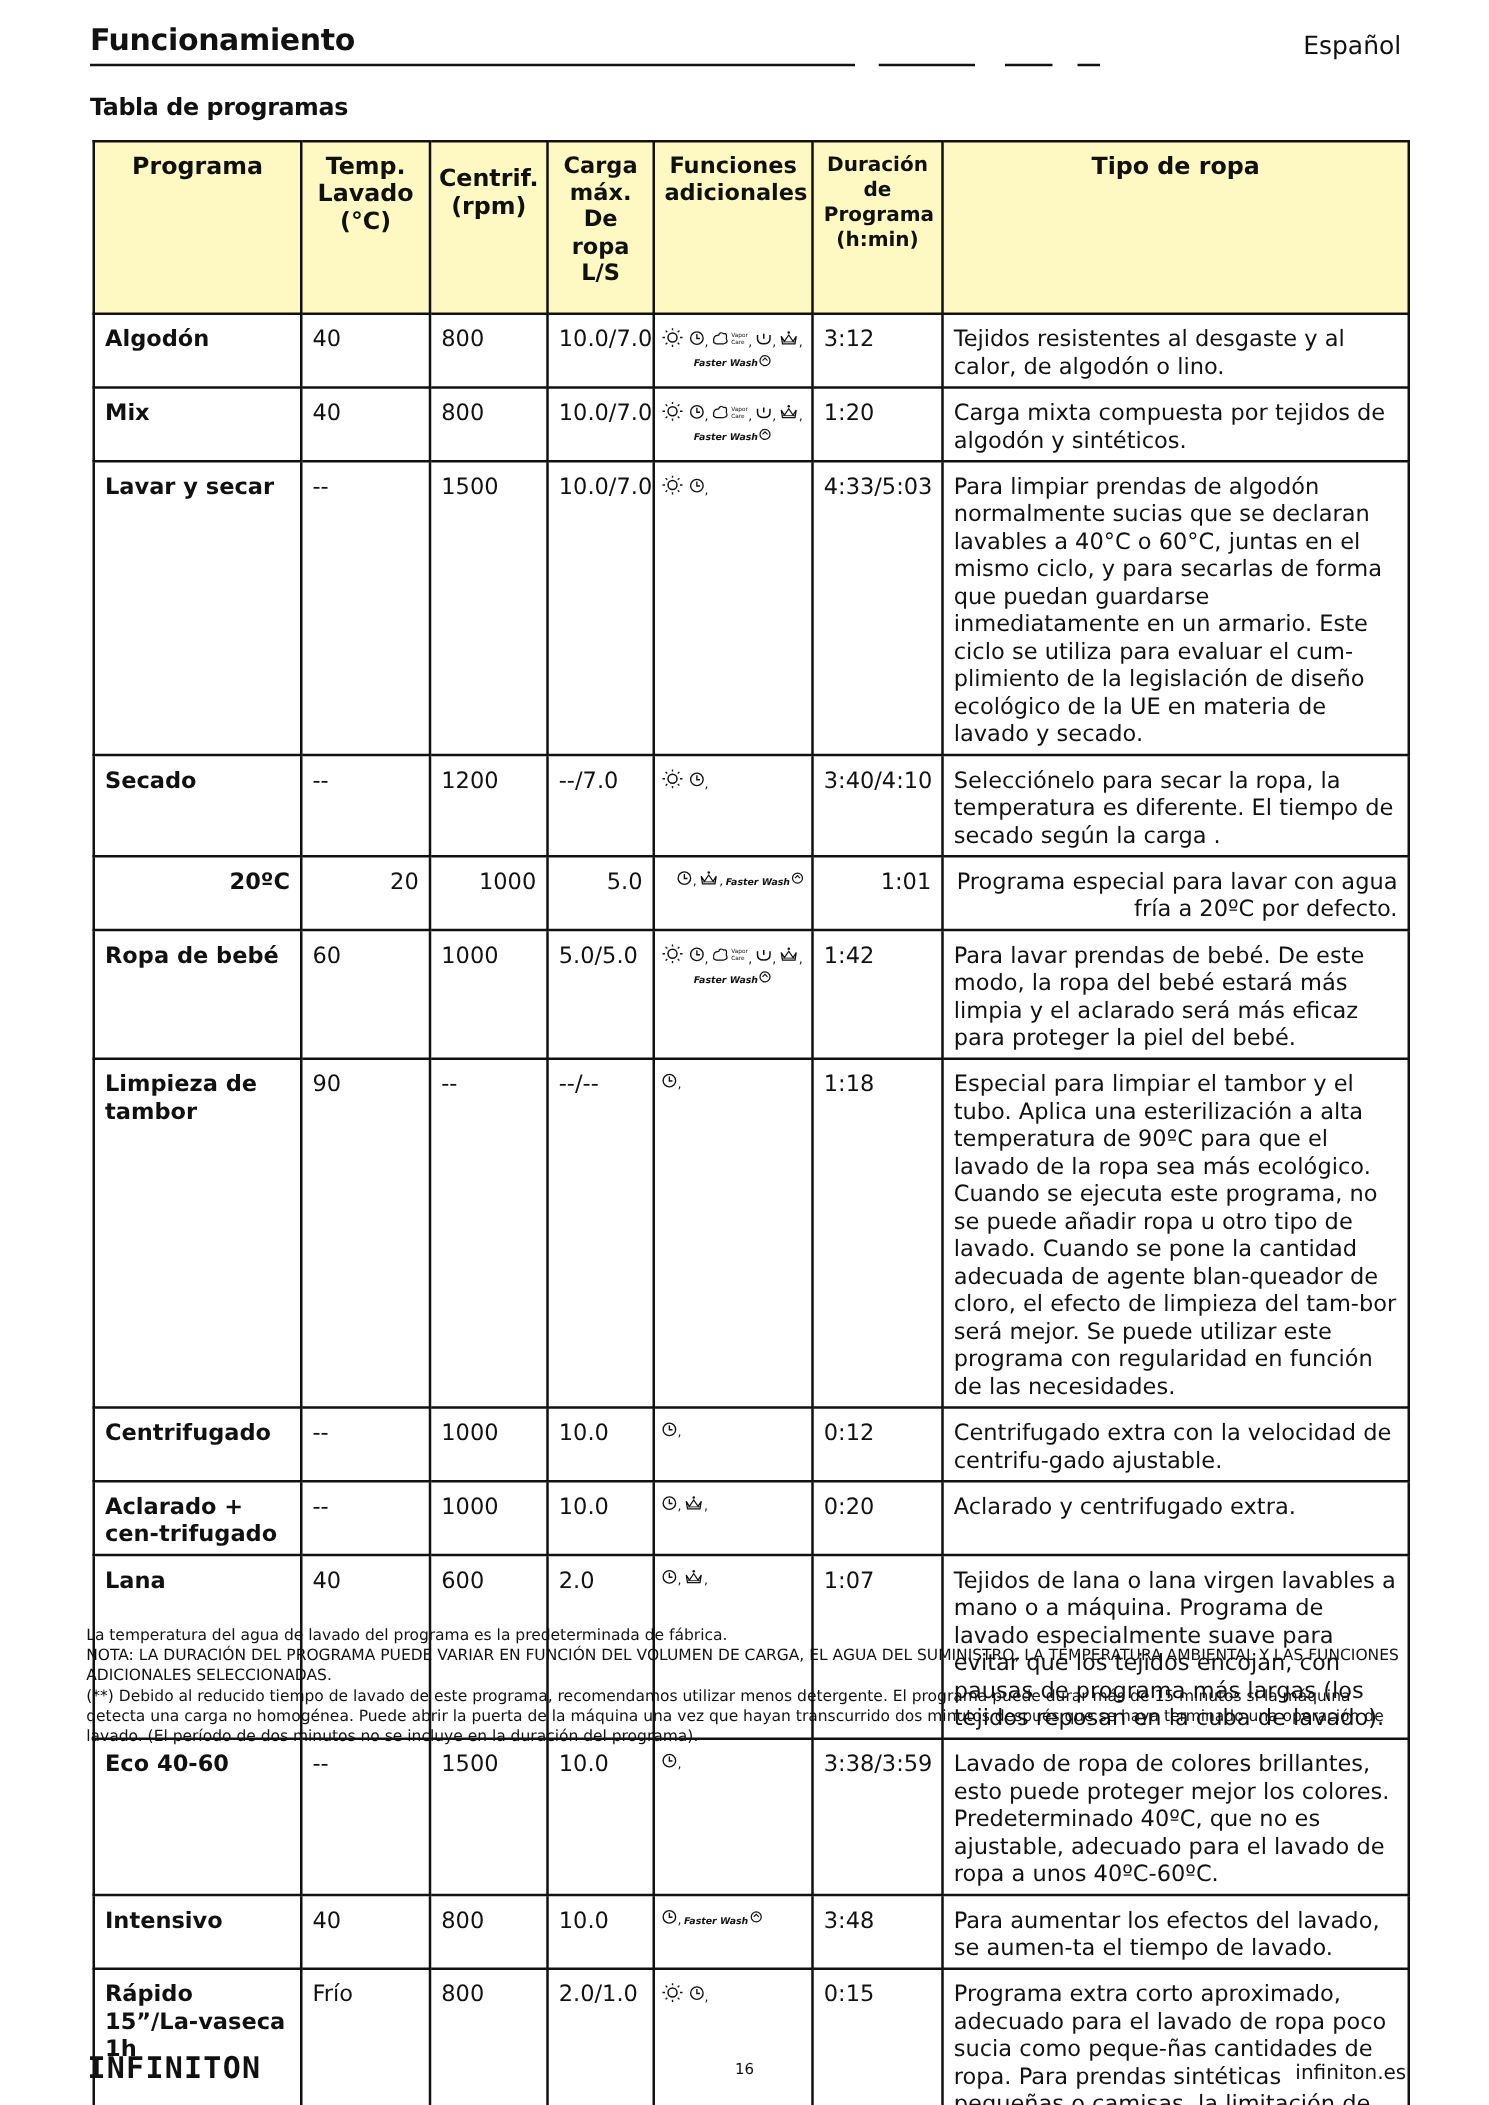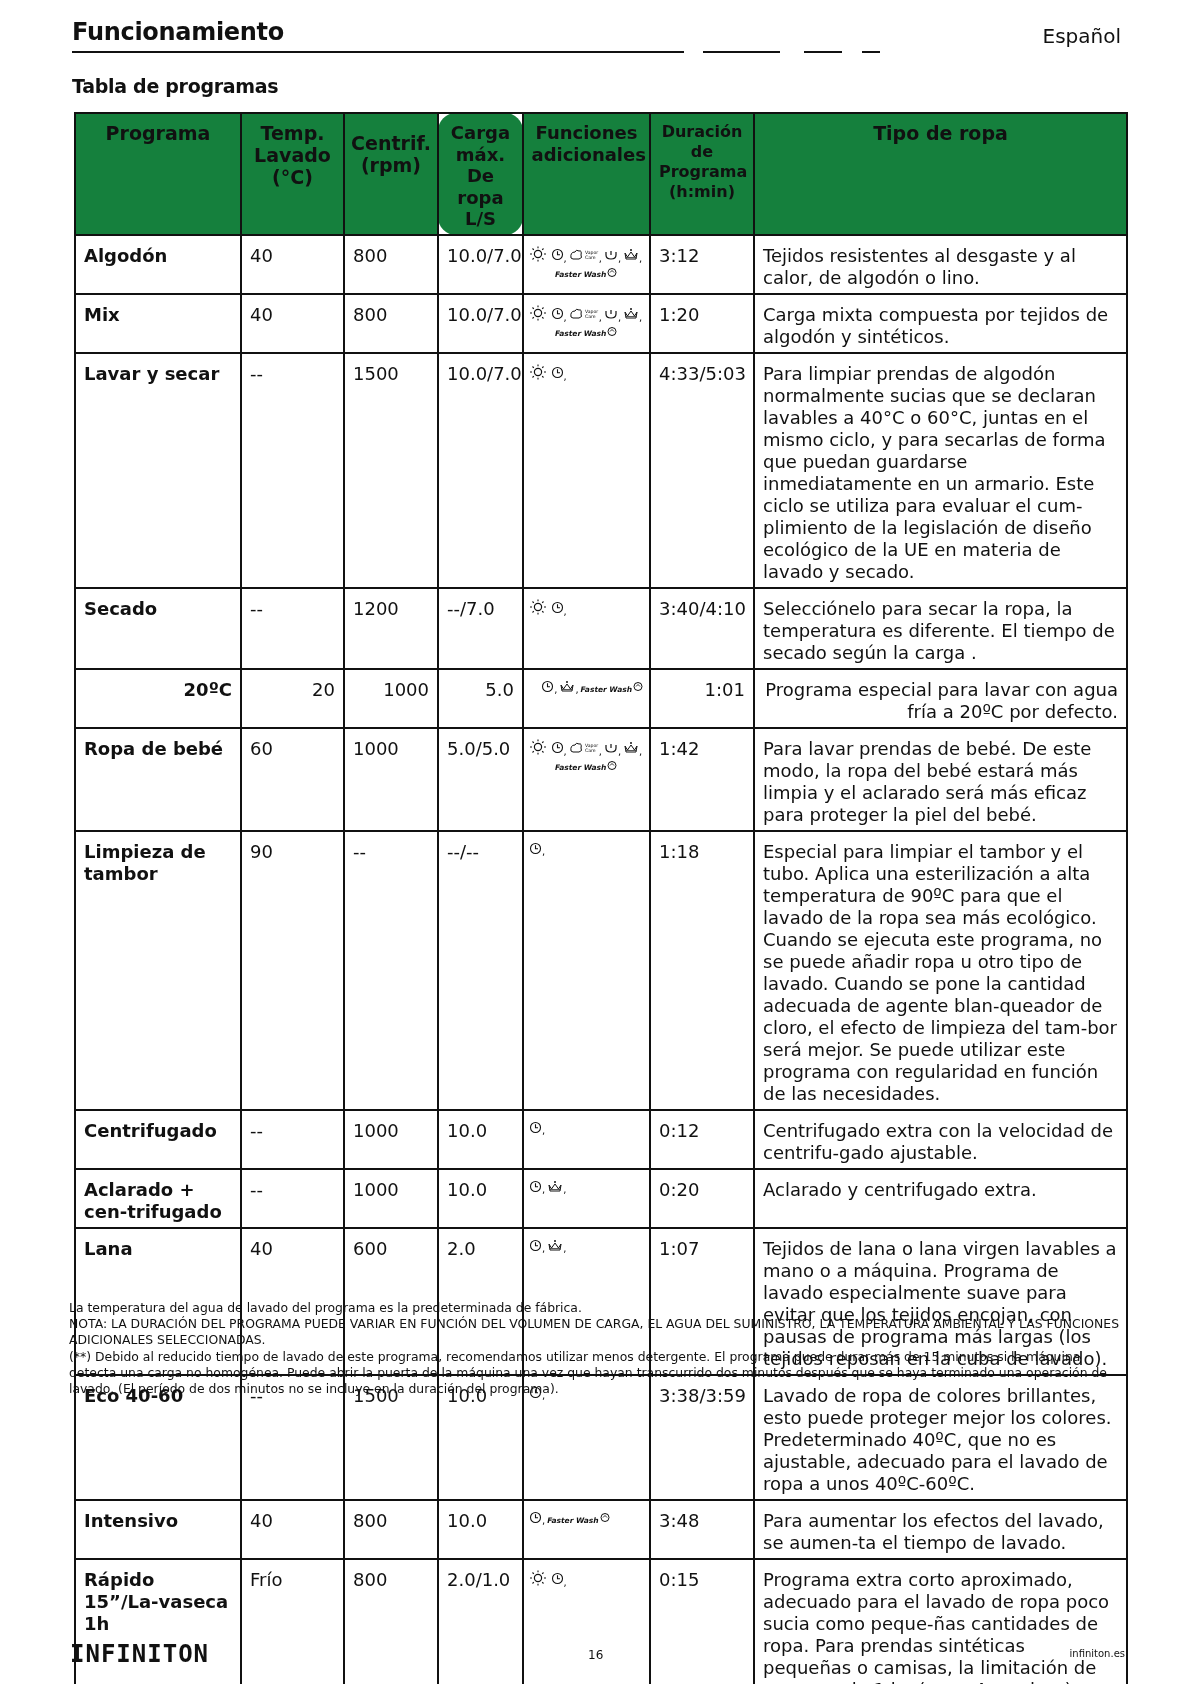--- a/index.html
+++ b/index.html
@@ -3,35 +3,35 @@
 <meta charset="utf-8">
 <style>
   html, body { margin:0; padding:0; background:#ffffff; }
   body { width:1191px; height:1684px; position:relative; overflow:hidden; font-family:"DejaVu Sans", sans-serif; color:#111; }
   .hdr-title { position:absolute; left:72px; top:18px; font-size:24px; font-weight:bold; letter-spacing:-0.3px; }
   .hdr-lang { position:absolute; right:70px; top:24px; font-size:20px; font-weight:normal; }
   .hdr-rule { position:absolute; top:51px; height:2px; background:#111; }
   .sub-title { position:absolute; left:72px; top:75px; font-size:19px; font-weight:bold; letter-spacing:-0.3px; }
   table.prog { position:absolute; left:74px; top:112px; width:1052px; border-collapse:collapse; table-layout:fixed; }
   table.prog th, table.prog td { border:2.5px solid #111; vertical-align:top; }
-  table.prog th { background:#15803d; font-weight:bold; font-size:19px; text-align:center; padding:8px 3px 0 3px; line-height:22px; height:112px; }
+  table.prog th { background:#fef9c3; font-weight:bold; font-size:19px; text-align:center; padding:8px 3px 16px 3px; line-height:22px; height:112px; }
   table.prog th.small { font-size:16px; line-height:20px; }
   table.prog td { padding:9px 8px 4px 8px; font-size:18px; line-height:22px; }
   td.pname { font-weight:bold; font-size:18px; }
   td.desc { font-size:14.5px; line-height:17px; padding:7px 8px 4px 8px; }
   .fn { font-size:11px; line-height:14px; padding-top:6px; white-space:nowrap; }
   .fn .ico { display:inline-block; vertical-align:middle; }
   .fn .sep { font-size:10px; margin:0 2px 0 0; vertical-align:bottom; }
   .fn .fw { display:block; padding-left:26px; font-size:7.5px; font-style:italic; font-weight:bold; margin-top:1px; }
   .fn .fw.inline { display:inline; padding-left:0; }
   .notes { position:absolute; left:69px; top:1300px; width:1060px; font-size:12.4px; line-height:16.2px; color:#111; }
   .notes p { margin:0; }
   .footer-logo { position:absolute; left:70px; top:1640px; font-size:24px; font-weight:bold; letter-spacing:1px; font-family:"DejaVu Sans Mono", monospace; }
   .footer-page { position:absolute; left:588px; top:1648px; font-size:12px; font-weight:normal; }
-  .footer-url { position:absolute; right:66px; top:1648px; font-size:10px; }
+  .footer-url { position:absolute; right:66px; top:1648px; font-size:16px; }
 </style>
 </head>
 <body>
 
 <div class="hdr-title">Funcionamiento</div>
 <div class="hdr-lang">Español</div>
 <div class="hdr-rule" style="left:72px;width:612px;"></div>
 <div class="hdr-rule" style="left:703px;width:77px;"></div>
 <div class="hdr-rule" style="left:804px;width:38px;"></div>
 <div class="hdr-rule" style="left:862px;width:18px;"></div>
@@ -50,21 +50,21 @@
   </colgroup>
   <thead>
     <tr>
       <th>Programa</th>
       <th>
           <span style="display:block;width:80px;margin:0 auto;">Temp. Lavado (°C)</span>
         </th>
       <th>
           <span style="display:block;width:80px;margin:10px auto;">Centrif. (rpm)</span>
         </th>
-      <th class="small" style="font-size:18px;line-height:21.5px;border-radius:18px;">
+      <th class="small" style="font-size:18px;line-height:21.5px;">
           <span style="display:block;width:60px;margin:0 auto;">Carga máx. De ropa L/S</span>
         </th>
       <th style="font-size:18px;">
           <span style="display:block;width:110px;margin:0 auto;">Funciones adicionales</span>
         </th>
       <th class="small">
           <span style="display:block;width:86px;margin:0 auto;">Duración de Programa (h:min)</span>
         </th>
       <th>Tipo de ropa</th>
     </tr>

